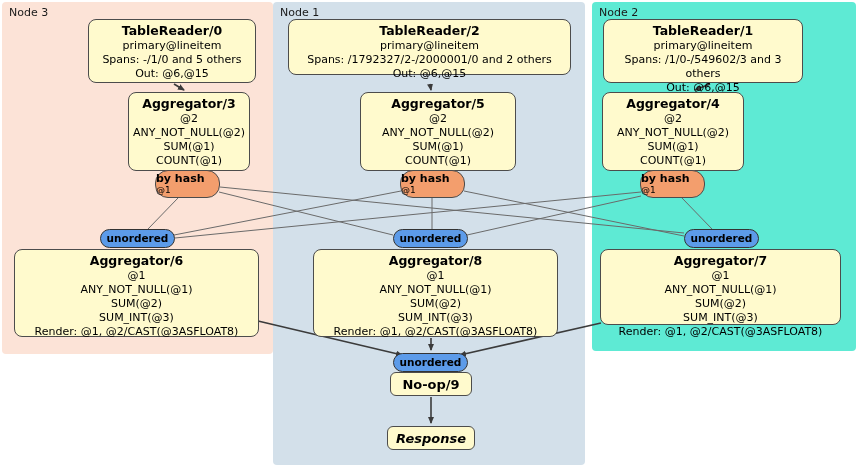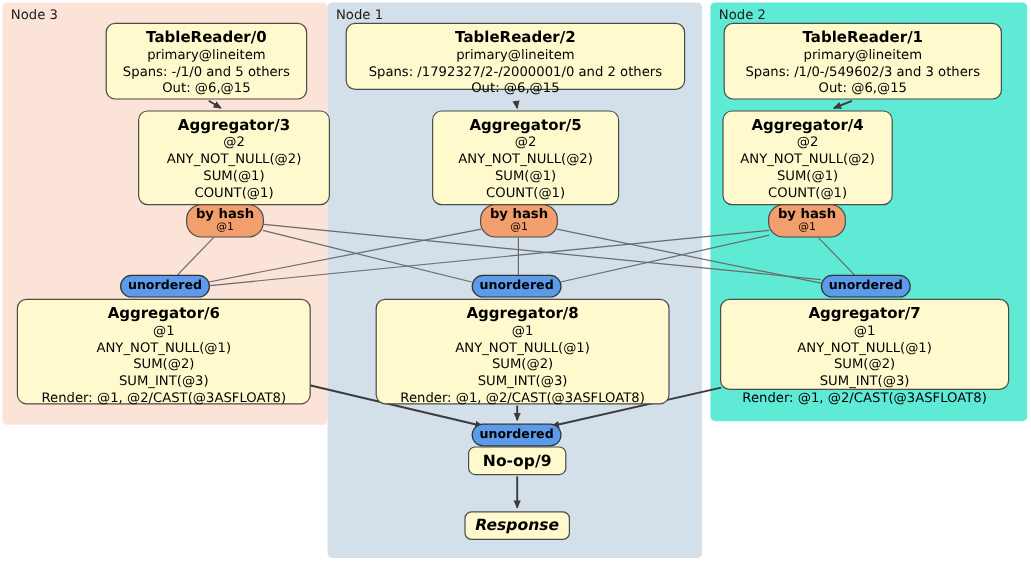--- a/index.html
+++ b/index.html
@@ -17,21 +17,21 @@
   .box {
     position:absolute; z-index:3; box-sizing:border-box;
     background:#fffacd; border:1px solid #4c4c4c; border-radius:8px;
     text-align:center; font-size:11px; line-height:14px; color:#000;
     padding:3px 2px;
   }
   .box .title { font-weight:bold; font-size:12.5px; line-height:16px; }
   .router {
     position:absolute; z-index:4; box-sizing:border-box;
     background:#f39e6d; border:1px solid #4c4c4c; border-radius:13px;
-    text-align:center; color:#000; padding-top:2px;
+    color:#000; padding-top:2px;
   }
   .router .rt { font-weight:bold; font-size:11px; line-height:12px; }
   .router .rs { font-size:9px; line-height:10px; }
   .sync {
     position:absolute; z-index:4; box-sizing:border-box;
     background:#5c9be9; border:1px solid #333; border-radius:10px;
     text-align:center; font-weight:bold; font-size:10.5px; line-height:17px; color:#000;
   }
   .noop  { left:390px; top:372px; width:82px; height:24px; border-radius:6px; }
   .resp  { left:387px; top:426px; width:88px; height:24px; border-radius:6px;font-style:italic; }
@@ -91,30 +91,30 @@
       </div>
   </div>
   <div class="box" style="left:288px;top:19px;width:283px;height:56px">
     <div class="title">TableReader/2</div>
     <div>
         <div>primary@lineitem</div>
         <div>Spans: /1792327/2-/2000001/0 and 2 others</div>
         <div>Out: @6,@15</div>
       </div>
   </div>
-  <div class="box" style="left:603px;top:19px;width:232px;height:64px">
+  <div class="box" style="left:603px;top:19px;width:200px;height:64px">
     <div class="title">TableReader/1</div>
     <div>
         <div>primary@lineitem</div>
         <div>Spans: /1/0-/549602/3 and 3 others</div>
         <div>Out: @6,@15</div>
       </div>
   </div>
 
-  <div class="box" style="left:115px;top:92px;width:160px;height:79px">
+  <div class="box" style="left:128px;top:92px;width:122px;height:79px">
     <div class="title">Aggregator/3</div>
     <div>
         <div>@2</div>
         <div>ANY_NOT_NULL(@2)</div>
         <div>SUM(@1)</div>
         <div>COUNT(@1)</div>
       </div>
   </div>
   <div class="box" style="left:360px;top:92px;width:156px;height:79px">
     <div class="title">Aggregator/5</div>

